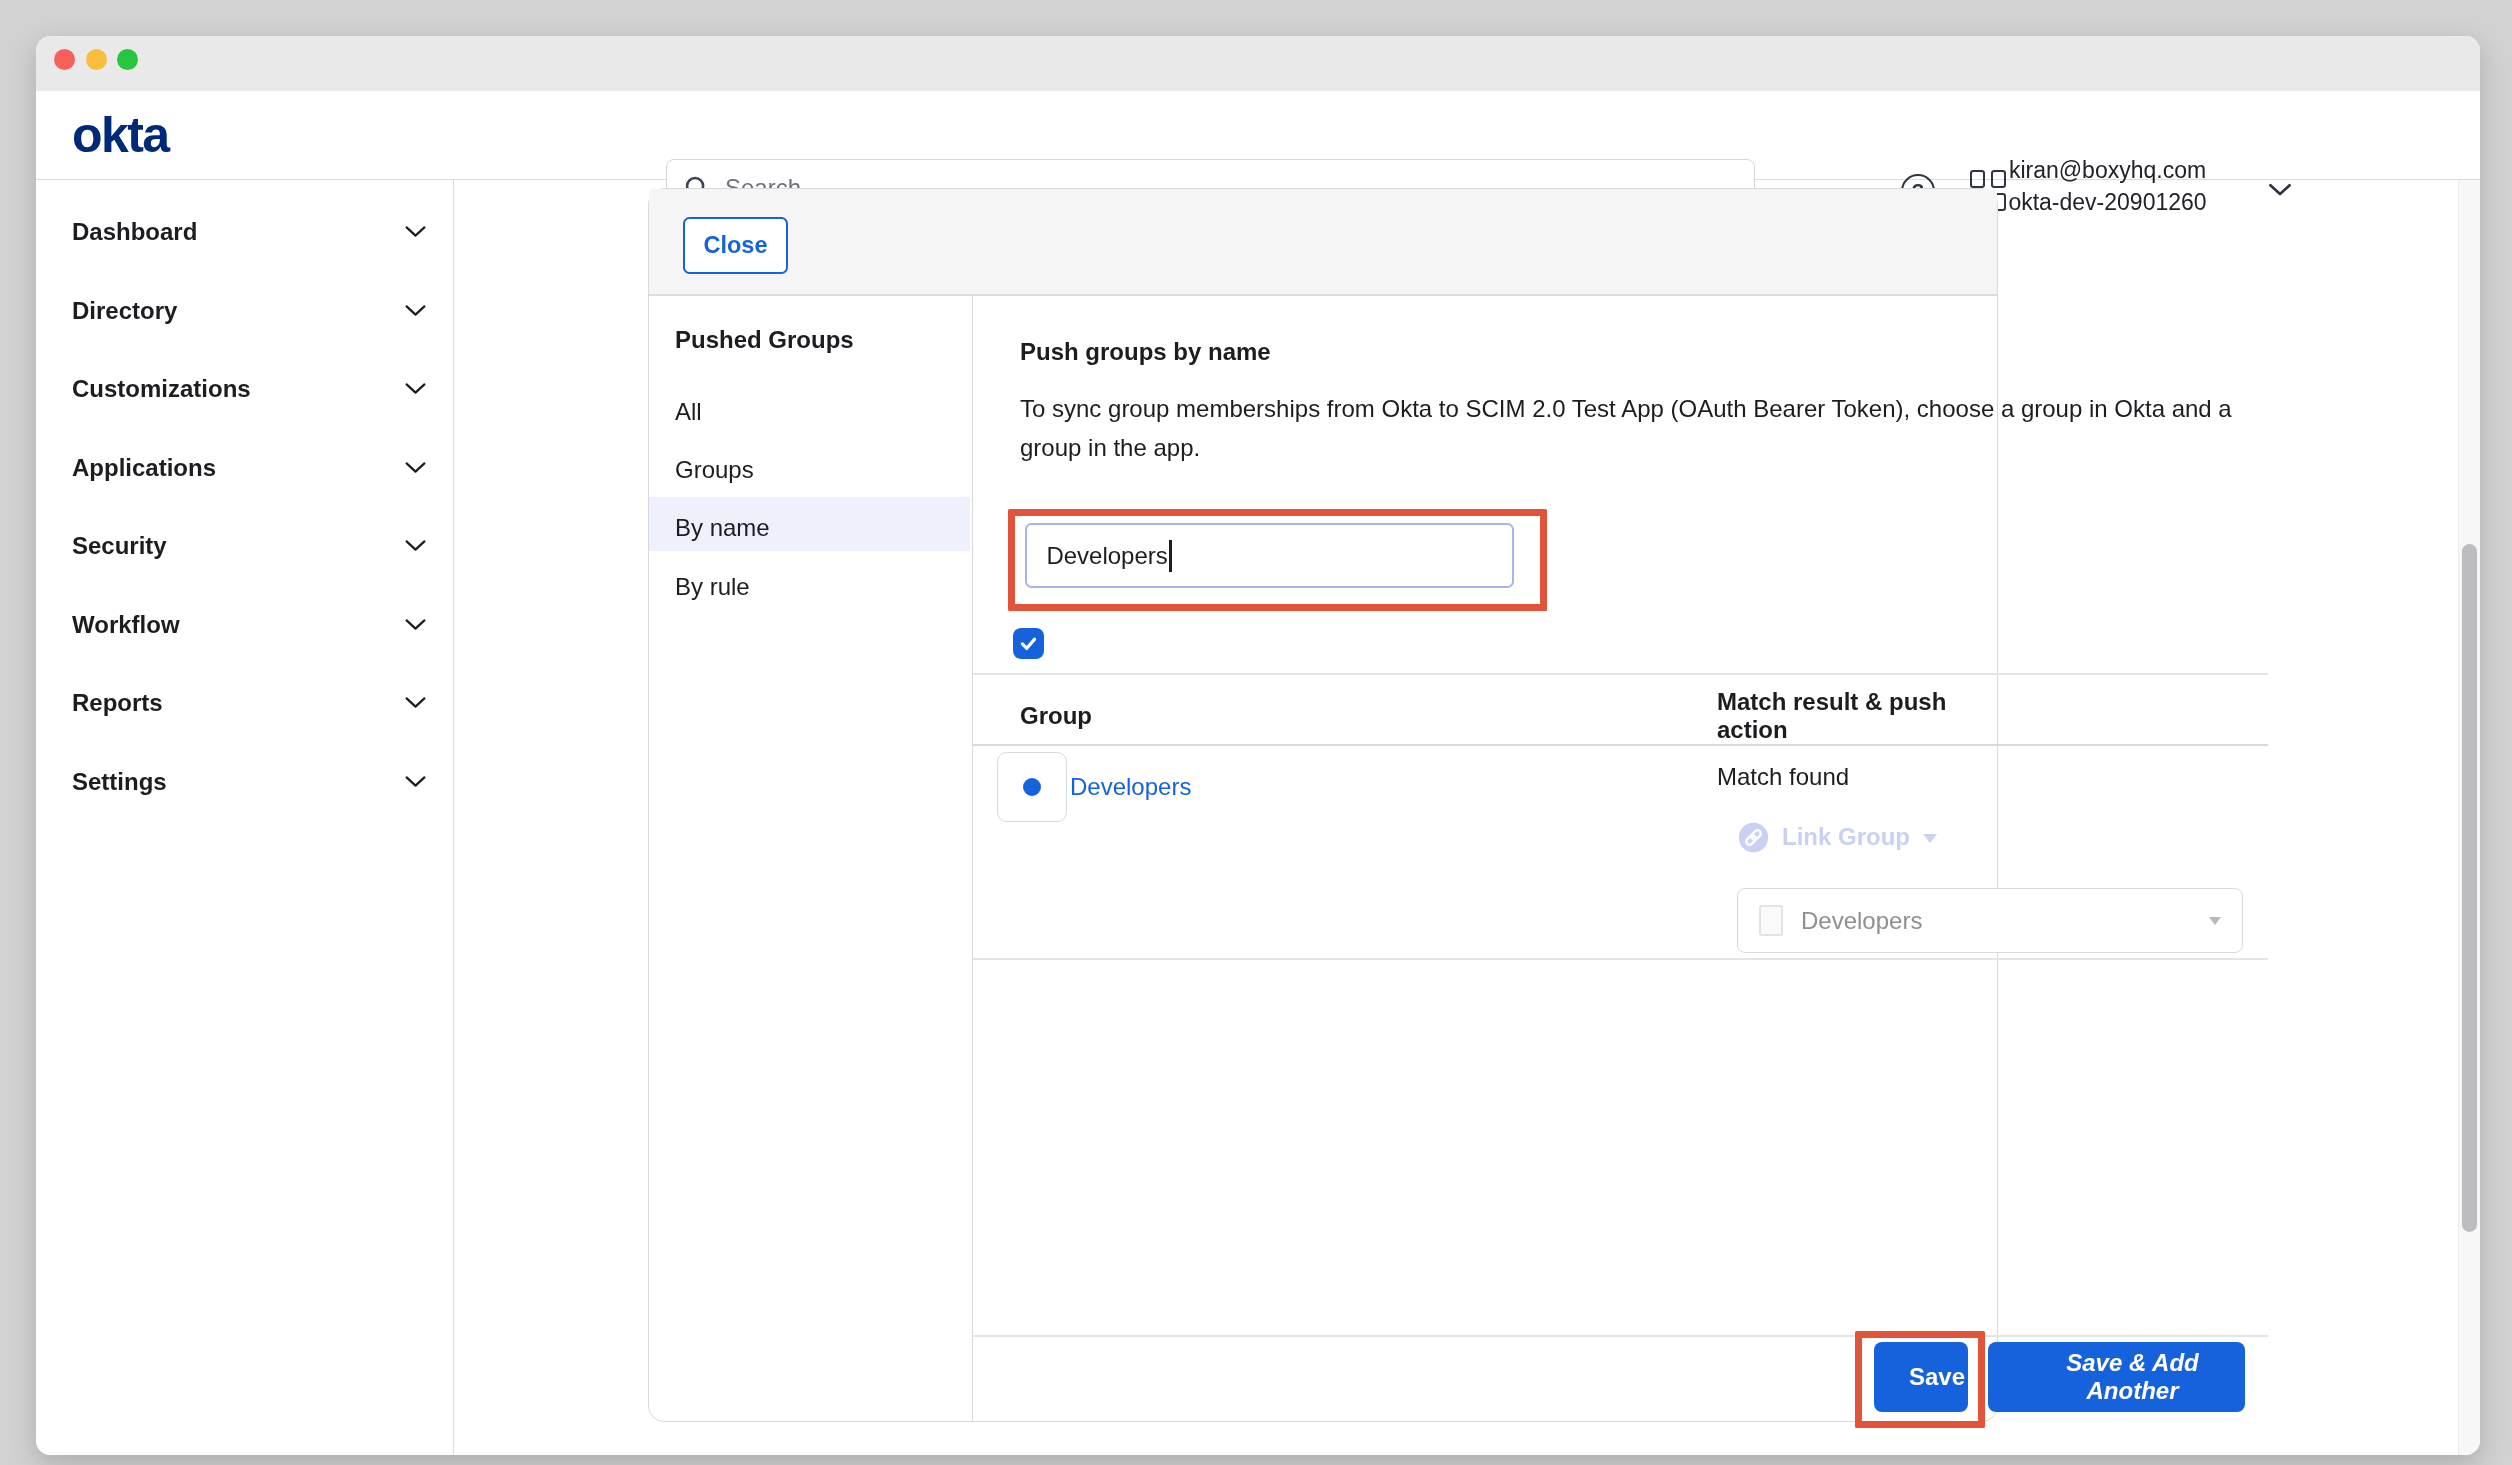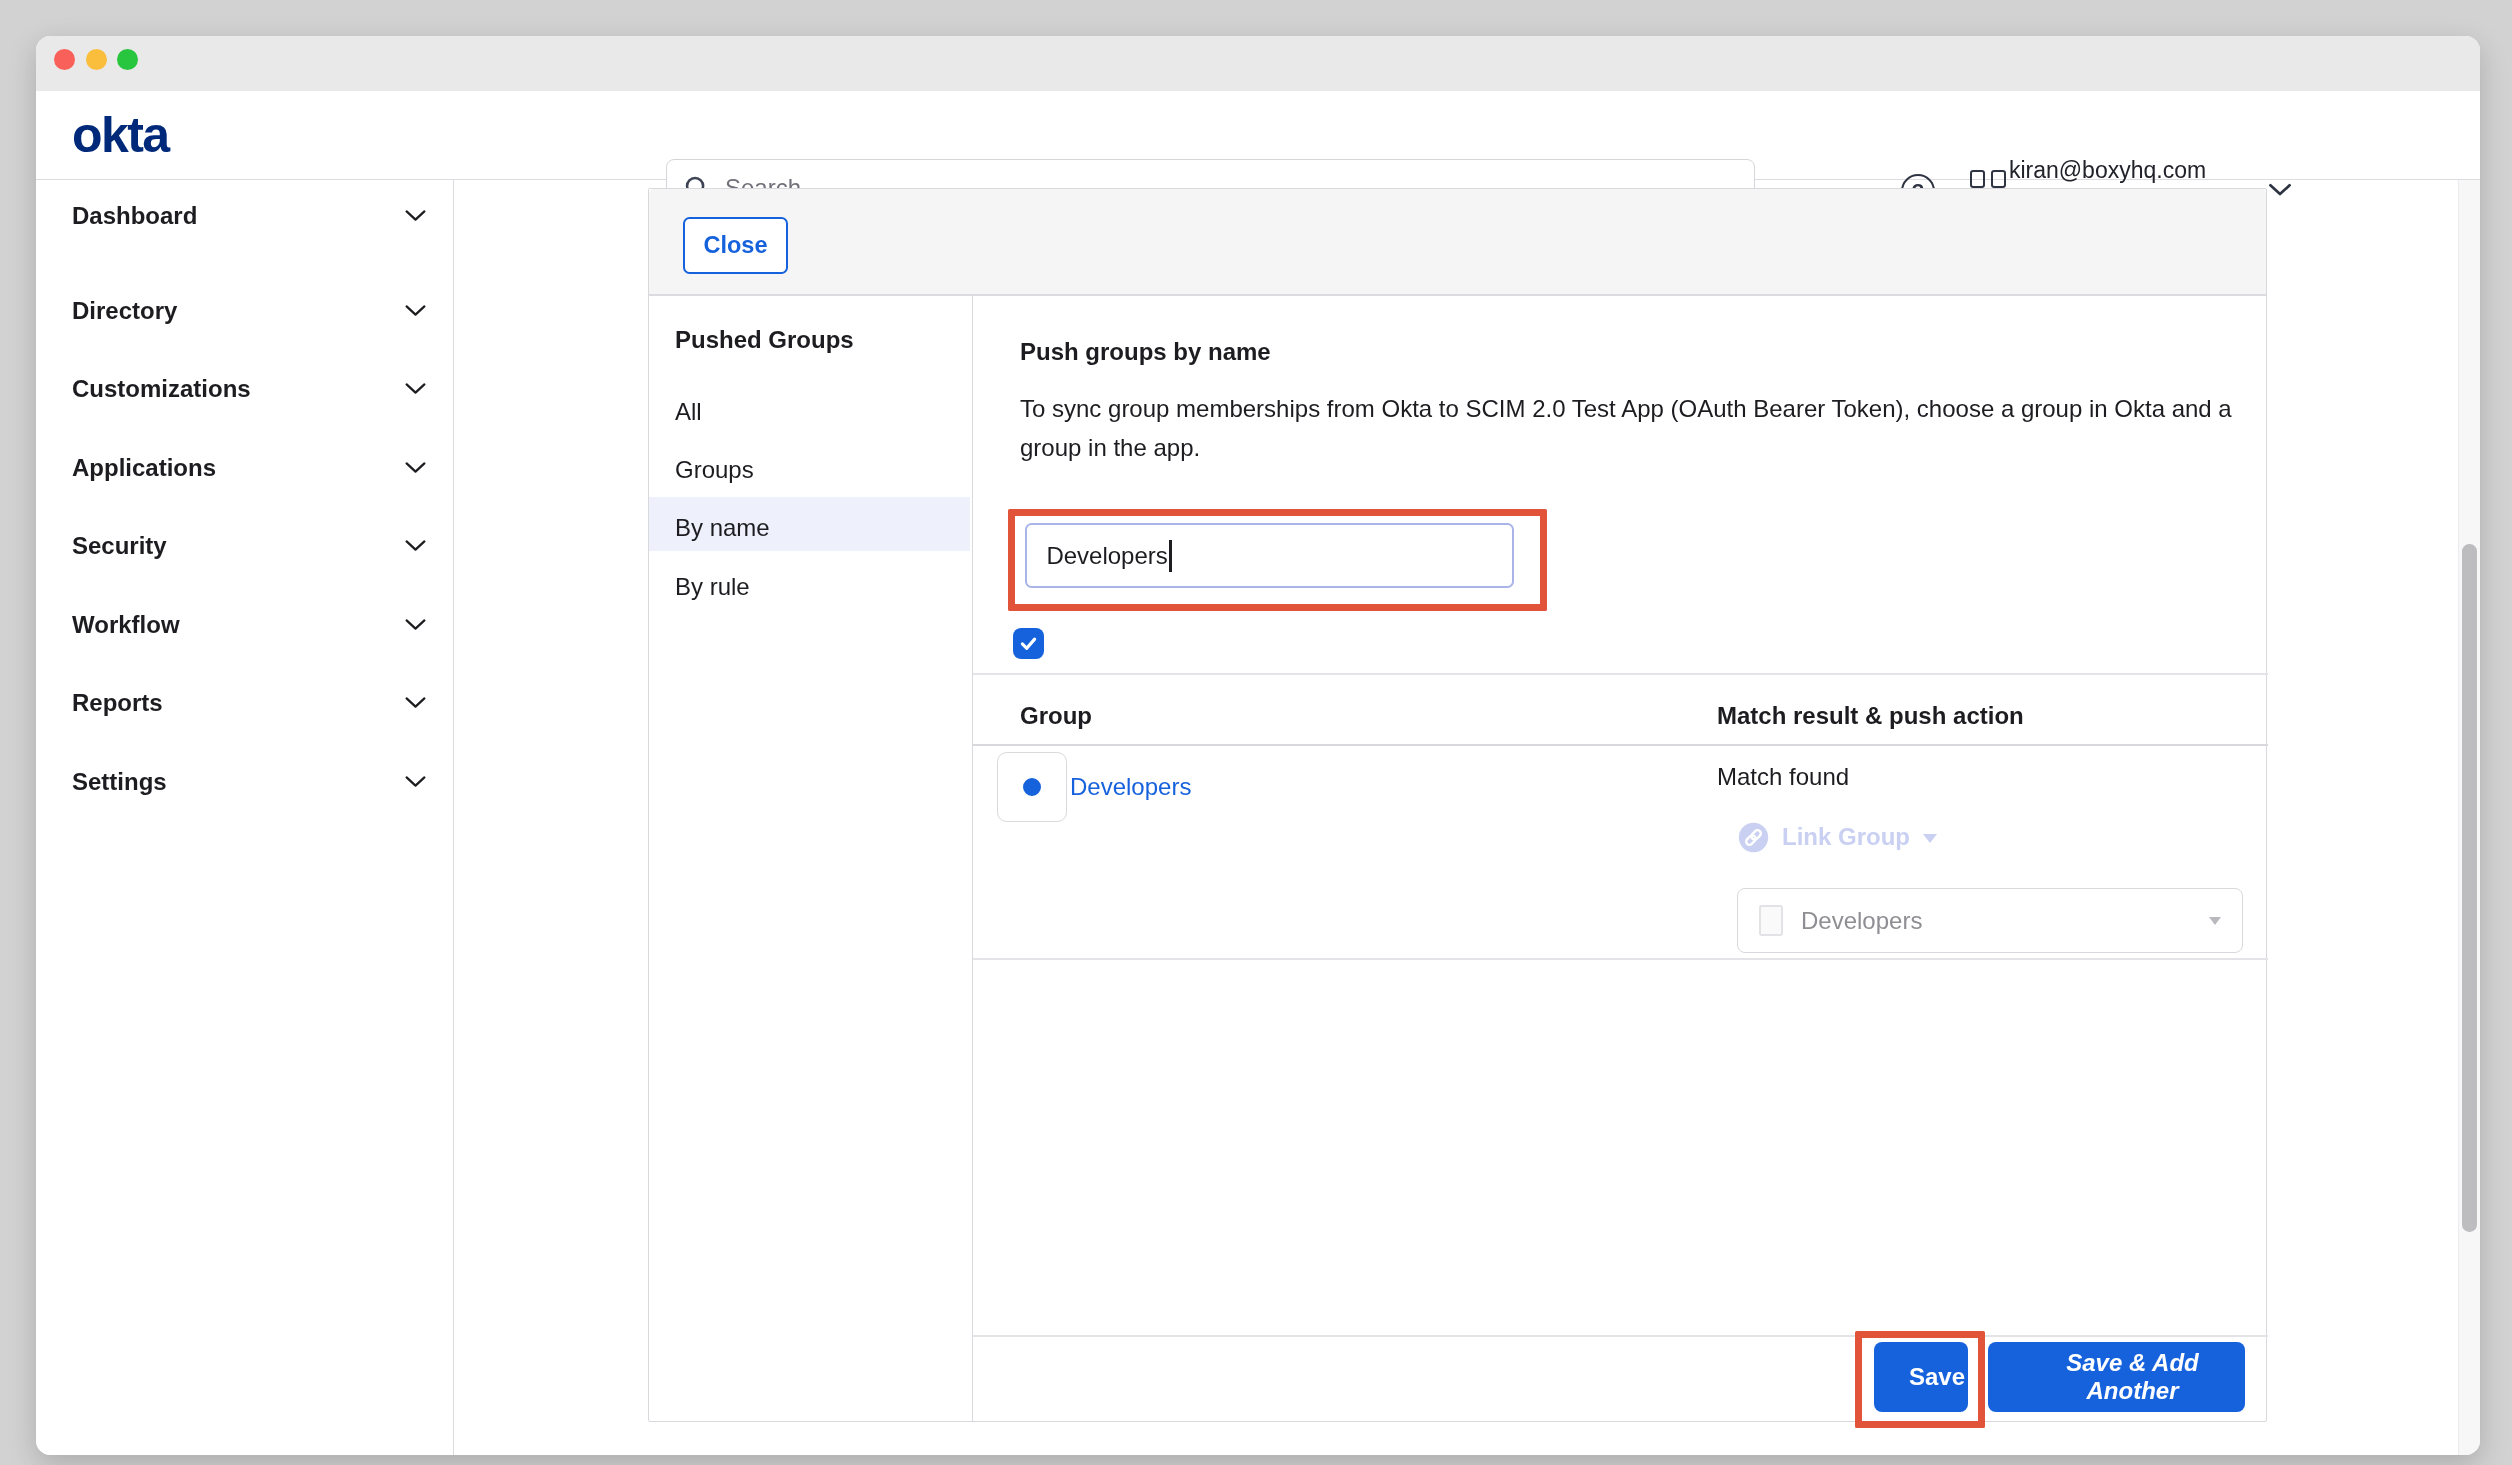--- a/index.html
+++ b/index.html
@@ -45,22 +45,22 @@
                color:#1d1d21; cursor:pointer; }
   .side-item .chev { color:#1d1d21; display:flex; }
 
   
   .scroll-track { position:absolute; left:2422px; top:144px; width:22px; height:1275px;
                   background:#f7f7f8; border-left:0.8px solid #ececf0; }
   .scroll-thumb { position:absolute; left:3.2px; top:364px; width:14.6px; height:688px;
                   background:#bdbdc0; border-radius:7.3px; }
 
   
-  .panel { position:absolute; left:612px; top:152px; width:1619px; height:1234px;
-           border:1.6px solid #d9d9dd; border-radius:2px; background:#fff; }
+  .panel { position:absolute; left:612px; top:152px; width:1350px; height:1234px;
+           border:1.6px solid #d9d9dd; border-radius:16px; background:#fff; }
   .strip { position:absolute; left:0; top:0; width:100%; height:107px; background:#f5f5f6;
            border-bottom:2.4px solid #dcdce0; border-radius:4.9px 4.9px 0 0; }
   .close-btn { position:absolute; left:34px; top:27.5px; width:105px; height:57px; background:#fff;
                border:2.4px solid #1662dd; border-radius:6.5px; color:#1662dd; font-size:23.5px; font-weight:700;
                display:flex; align-items:center; justify-content:center; cursor:pointer; }
 
   .subnav { position:absolute; left:0; top:107px; width:324px; bottom:0; border-right:1.6px solid #d9d9dd; }
   .subnav-title { position:absolute; left:26px; top:24px; height:39px; display:flex; align-items:center;
                   font-size:24px; font-weight:700; }
   .subnav-item { position:absolute; left:0; right:1.6px; height:39px; display:flex; align-items:center;
@@ -157,21 +157,21 @@
         <div>okta-dev-20901260</div>
       </div>
       <span class="acct-chevron">
         <svg width="24" height="14.6" viewBox="0 0 30 18">
             <polyline points="3,4 15,15 27,4" fill="none" stroke="currentColor" stroke-width="3.4" stroke-linecap="round" stroke-linejoin="round"></polyline>
           </svg>
       </span>
     </div>
 
     <div class="sidebar">
-      <div class="side-item" style="top:16px">
+      <div class="side-item" style="top:32px">
           <span>Dashboard</span>
           <span class="chev">
             <svg width="21" height="13" viewBox="0 0 26 16">
               <polyline points="2,3 13,13 24,3" fill="none" stroke="currentColor" stroke-width="2.8" stroke-linecap="round" stroke-linejoin="round"></polyline>
             </svg>
           </span>
         </div>
       <div class="side-item" style="top:111px">
           <span>Directory</span>
           <span class="chev">

